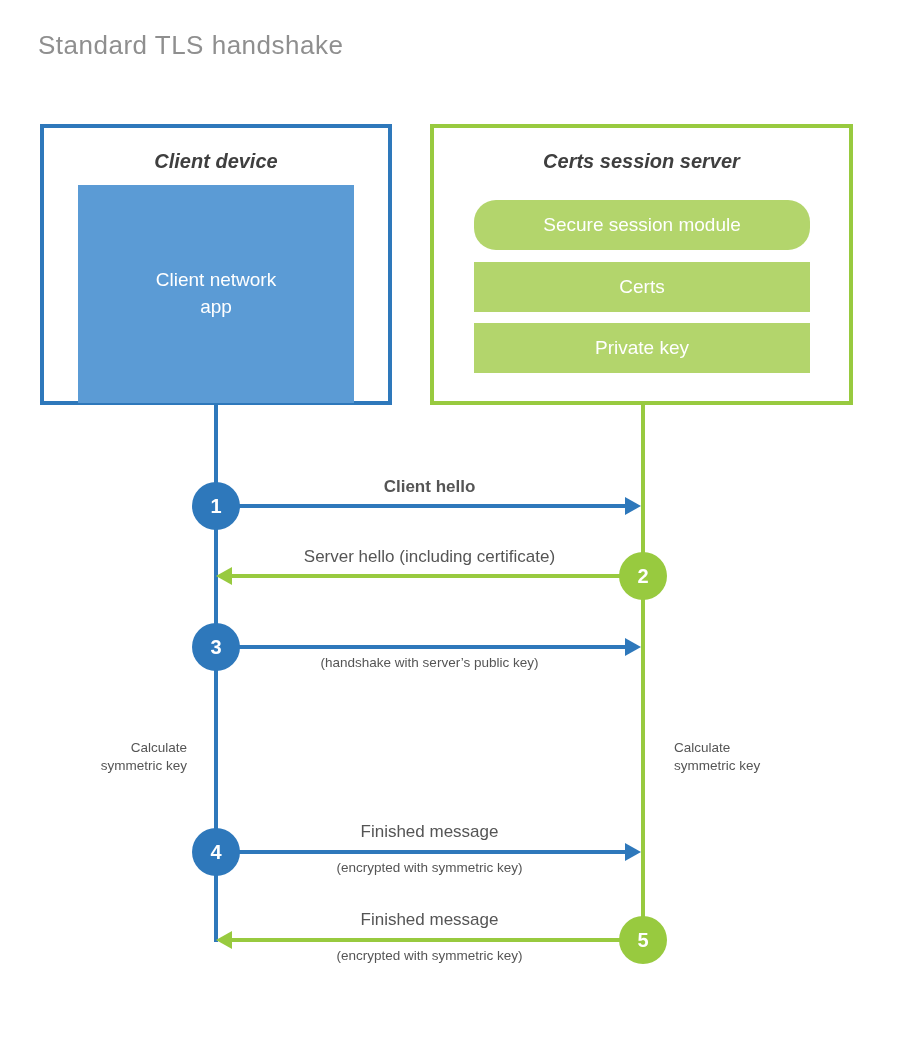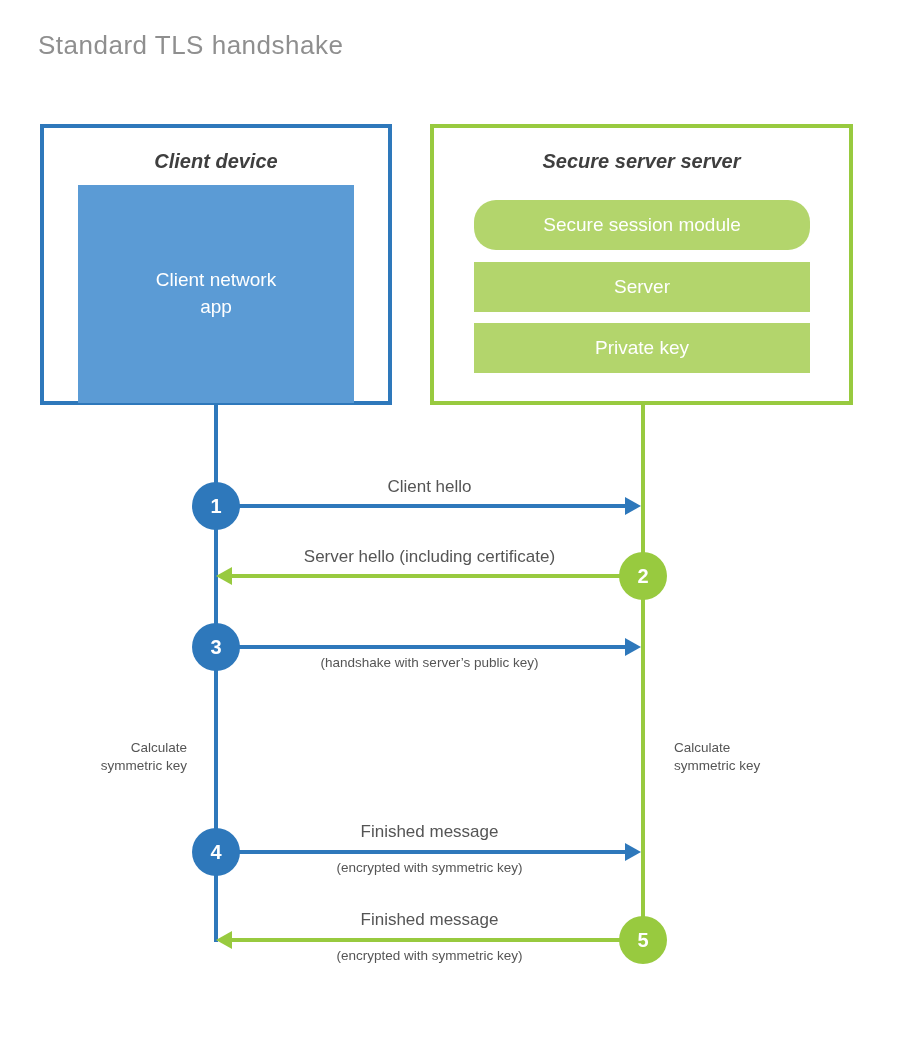--- a/index.html
+++ b/index.html
@@ -53,21 +53,21 @@
 
   .a1-line{left:216px;top:504px;width:410px;} .a1-head{left:625px;top:497px;}
   .a2-line{left:232px;top:574px;width:411px;} .a2-head{left:216px;top:567px;}
   .a3-line{left:216px;top:645px;width:410px;} .a3-head{left:625px;top:638px;}
   .a4-line{left:216px;top:850px;width:410px;} .a4-head{left:625px;top:843px;}
   .a5-line{left:232px;top:938px;width:411px;} .a5-head{left:216px;top:931px;}
 
   
   .msg{position:absolute;left:216px;width:427px;text-align:center;color:var(--text-mid);font-size:17px;}
   .msg-sub{position:absolute;left:216px;width:427px;text-align:center;color:var(--text-mid);font-size:13.5px;}
-  .m1{top:477px;} .m2{top:547px;} .m3{top:617px;} .m3s{top:655px;}
+  .m1{top:477px;font-weight:bold;} .m2{top:547px;} .m3{top:617px;} .m3s{top:655px;}
   .m4{top:822px;} .m4s{top:860px;} .m5{top:910px;} .m5s{top:948px;}
 
   
   .note{position:absolute;font-size:13.5px;color:var(--text-mid);line-height:1.35;white-space:pre-line;}
   .note-decrypt{left:674px;top:631px;width:150px;text-align:left;}
   .note-calc-left{left:45px;top:739px;width:142px;text-align:right;}
   .note-calc-right{left:674px;top:739px;width:142px;text-align:left;}
 </style>
 </head>
 <body>
@@ -76,24 +76,24 @@
 
   <div class="page-title">Standard TLS handshake</div>
 
   <div class="actor-box client-box">
     <div class="actor-title">Client device</div>
   </div>
   <div class="client-app">Client network
 app</div>
 
   <div class="actor-box server-box">
-    <div class="actor-title">Secure server server</div>
+    <div class="actor-title">Certs session server</div>
   </div>
   <div class="server-bar bar-1">Secure session module</div>
-  <div class="server-bar bar-2">Server</div>
+  <div class="server-bar bar-2">Certs</div>
   <div class="server-bar bar-3">Private key</div>
 
   <div class="lifeline lifeline-client"></div>
   <div class="lifeline lifeline-server"></div>
 
   <div class="arrow-line blue a1-line"></div>
   <div class="head head-right a1-head"></div>
   <div class="step-circle circ-blue c1">1</div>
   <div class="msg m1">Client hello</div>
 

